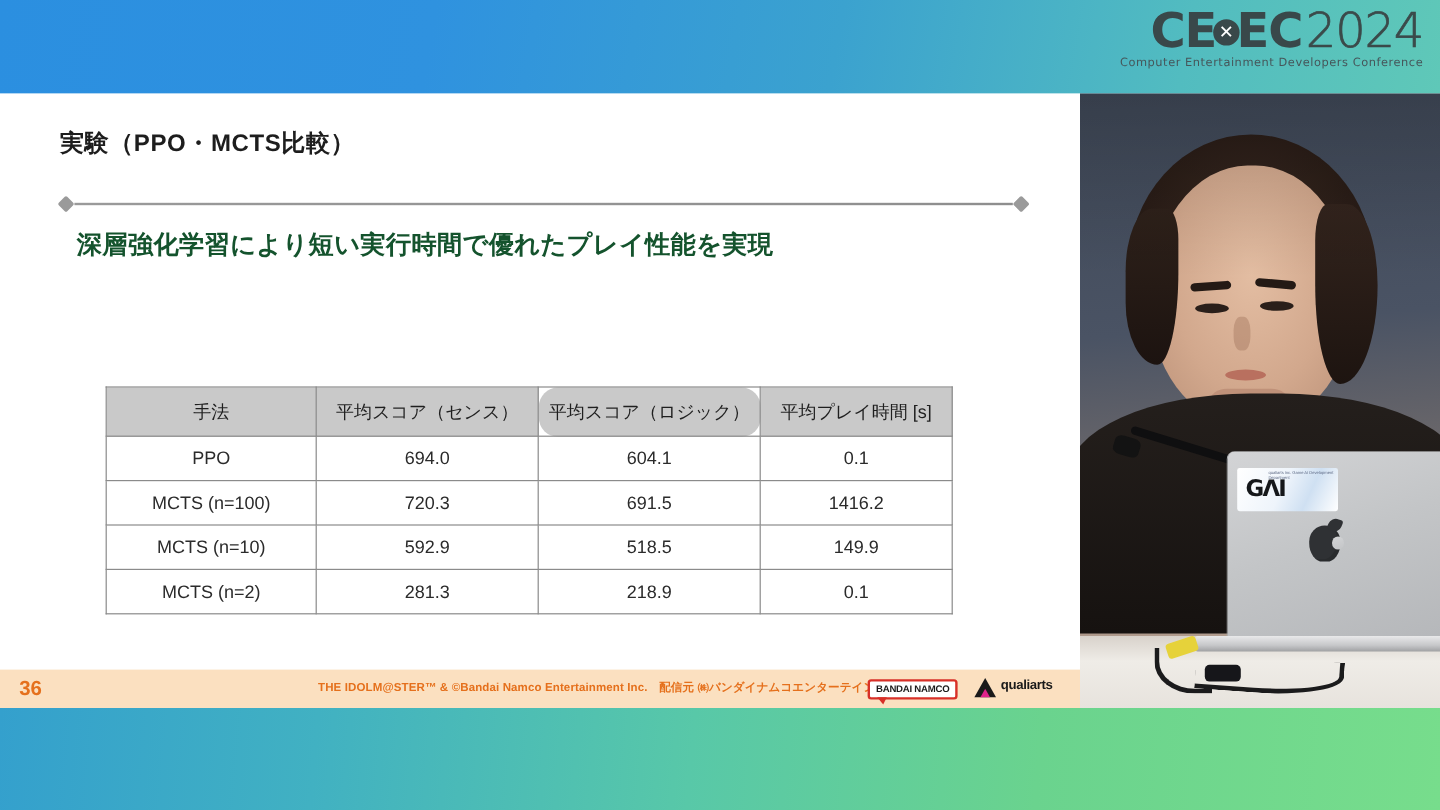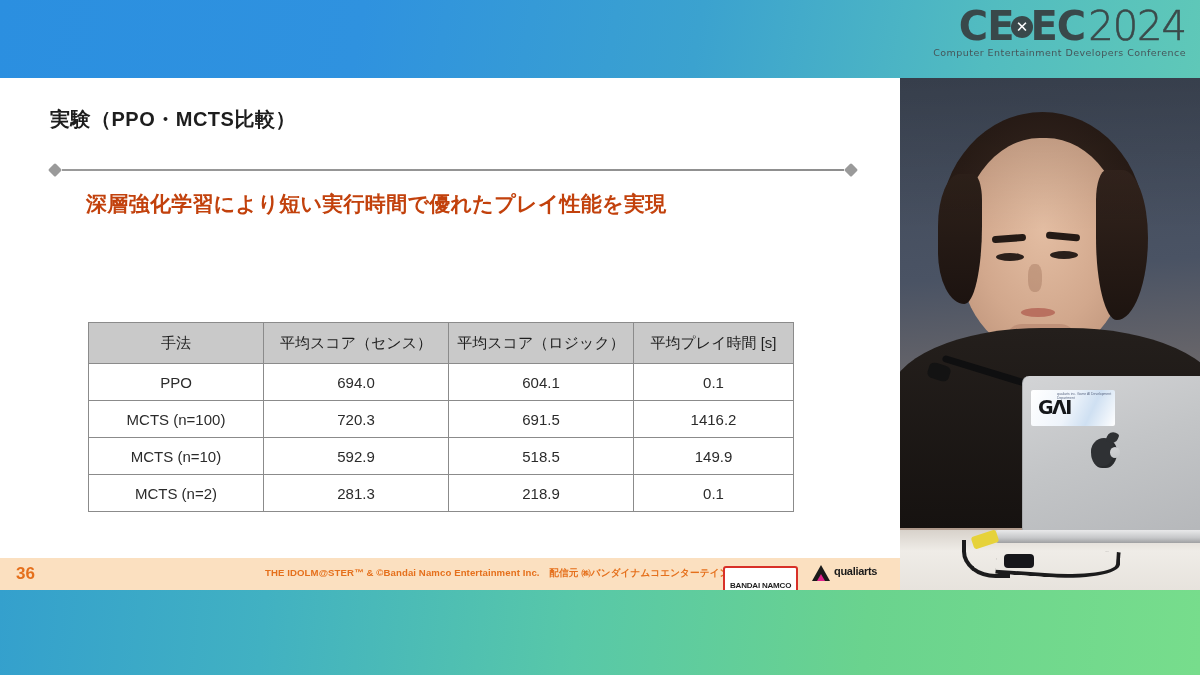--- a/index.html
+++ b/index.html
@@ -61,23 +61,22 @@
   .diamond{
     position:absolute;top:1px;width:10px;height:10px;
     background:#9a9a9a;transform:rotate(45deg);
     border-radius:1.5px;
   }
   .diamond.left{left:2px;}
   .diamond.right{right:2px;}
 
   .subhead{
     position:absolute;left:64px;top:112px;
-    font-size:21px;font-weight:bold;color:#c2410c;letter-spacing:0.3px;
+    font-size:21px;font-weight:bold;color:#14532d;letter-spacing:0.3px;
     white-space:nowrap;
-    margin-left:22px;
   }
 
   
   .tbl-wrap{position:absolute;left:88px;top:244px;}
   table.data{
     border-collapse:collapse;
     border:1px solid #8b8b8b;
     background:#fff;
   }
   table.data th,table.data td{
@@ -91,21 +90,21 @@
     font-weight:normal;
   }
   table.data thead th{
     background:#c9c9c9;
     color:#1f1f1f;
     font-weight:normal;
     height:41px;
   }
   th.c0,td.c0{width:175px;}
   th.c1,td.c1{width:185px;}
-  th.c2,td.c2{width:185px;}
+  th.c2,td.c2{width:185px;border-radius:16px;}
   th.c3,td.c3{width:160px;}
   td.hl{color:#e8711a;font-weight:bold;font-size:16px;margin-top:24px;}
   td.bold{font-weight:bold;color:#1d1d1d;}
 
   
   .footer{
     position:absolute;left:0;top:558px;width:1056px;height:32px;
     background:#fbe0c0;
   }
   .pageno{
@@ -113,21 +112,21 @@
     font-size:17px;font-weight:bold;color:#e5701c;
   }
   .copy{
     position:absolute;left:265px;top:9px;
     font-size:9.6px;font-weight:bold;color:#e5701c;white-space:nowrap;
     letter-spacing:0.1px;
   }
   .bn-logo{
     position:absolute;left:723px;top:8px;
     border:2px solid #d83028;border-radius:3px;background:#fff;
-    padding:12px 5px;font-size:8px;font-weight:bold;color:#1c1c1c;
+    padding:1px 5px;font-size:8px;font-weight:bold;color:#1c1c1c;
     letter-spacing:-0.2px;line-height:11px;
   }
   .bn-logo:after{
     content:"";position:absolute;left:6px;bottom:-6px;
     width:0;height:0;border-left:5px solid transparent;
     border-right:3px solid transparent;border-top:6px solid #d83028;
   }
   .qa-logo{
     position:absolute;left:812px;top:7px;display:flex;align-items:flex-start;gap:4px;
   }

